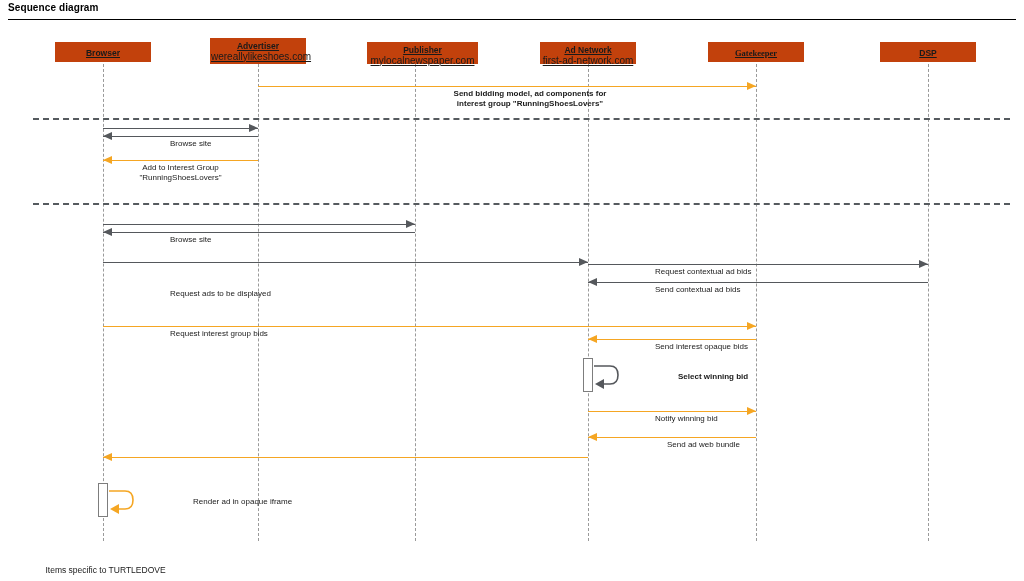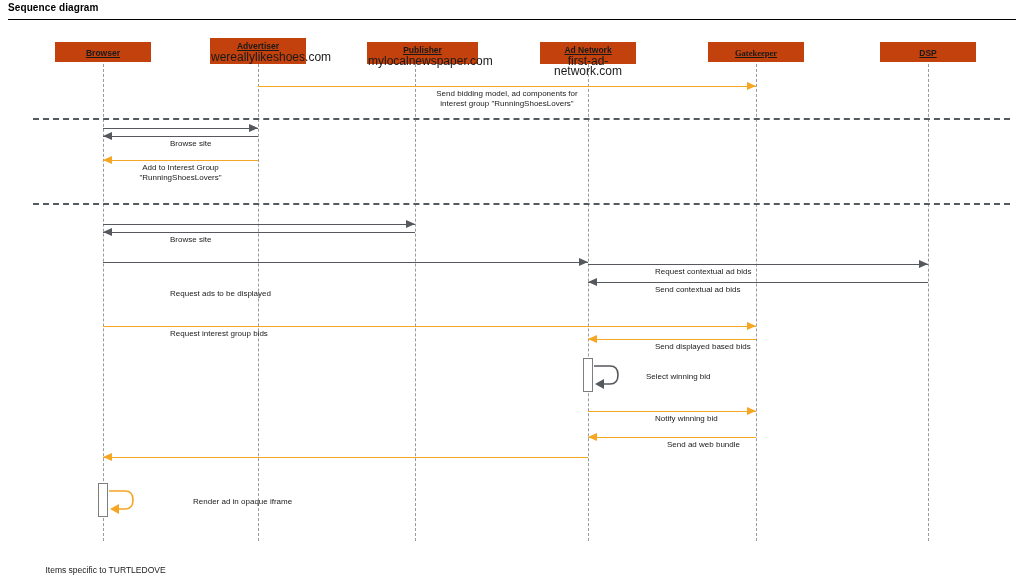--- a/index.html
+++ b/index.html
@@ -62,22 +62,23 @@
     color: #1a1a1a;
   }
   .participant .pname {
     font-weight: bold;
     text-decoration: underline;
     display: block;
     font-size: 8.5px;
   }
   .participant .psub {
     display: block;
-    font-size: 12px;
-    color: #1a1a1a;
+    font-size: 10px;
+    color: #1a1a1a;
+    text-decoration: underline;
   }
   .participant.one-line { padding-top: 5px; }
 
   
   .lifeline {
     position: absolute;
     width: 0;
     border-left: 1px dashed #9a9a9a;
   }
 
@@ -175,21 +176,21 @@
       <div class="participant one-line" style="left: 708px; top: 42px; width: 96px; height: 20px; font-family: Liberation Serif, serif;">
         <span class="pname">Gatekeeper</span>
       </div>
       <div class="participant one-line" style="left: 880px; top: 42px; width: 96px; height: 20px;">
         <span class="pname">DSP</span>
       </div>
     </div>
   <div id="layer-messages">
       <div class="msg orange" style="left: 258px; top: 86px; width: 498px;"></div>
       <div class="arrowhead right orange" style="top: 82px; left: 747px;"></div>
-      <div class="msg-label center" style="left: 507px; top: 89px;">Send bidding model, ad components for
+      <div class="msg-label center" style="left: 530px; top: 89px; font-weight: bold;">Send bidding model, ad components for
 interest group "RunningShoesLovers"</div>
       <div class="msg" style="left: 103px; top: 128px; width: 155px;"></div>
       <div class="arrowhead right" style="top: 124px; left: 249px;"></div>
       <div class="msg" style="left: 103px; top: 136px; width: 155px;"></div>
       <div class="arrowhead left" style="top: 132px; left: 103px;"></div>
       <div class="msg-label left" style="left: 125px; top: 139px;">Browse site</div>
       <div class="msg orange" style="left: 103px; top: 160px; width: 155px;"></div>
       <div class="arrowhead left orange" style="top: 156px; left: 103px;"></div>
       <div class="msg-label center" style="left: 180.5px; top: 163px;">Add to Interest Group
 "RunningShoesLovers"</div>
@@ -205,37 +206,37 @@
       <div class="arrowhead right" style="top: 260px; left: 919px;"></div>
       <div class="msg-label left" style="left: 610px; top: 267px;">Request contextual ad bids</div>
       <div class="msg" style="left: 588px; top: 282px; width: 340px;"></div>
       <div class="arrowhead left" style="top: 278px; left: 588px;"></div>
       <div class="msg-label left" style="left: 610px; top: 285px;">Send contextual ad bids</div>
       <div class="msg orange" style="left: 103px; top: 326px; width: 653px;"></div>
       <div class="arrowhead right orange" style="top: 322px; left: 747px;"></div>
       <div class="msg-label left" style="left: 125px; top: 329px;">Request interest group bids</div>
       <div class="msg orange" style="left: 588px; top: 339px; width: 168px;"></div>
       <div class="arrowhead left orange" style="top: 335px; left: 588px;"></div>
-      <div class="msg-label left" style="left: 610px; top: 342px;">Send displayed based bids</div>
+      <div class="msg-label left" style="left: 610px; top: 342px;">Send interest opaque bids</div>
       <div class="msg orange" style="left: 588px; top: 411px; width: 168px;"></div>
       <div class="arrowhead right orange" style="top: 407px; left: 747px;"></div>
       <div class="msg-label left" style="left: 610px; top: 414px;">Notify winning bid</div>
       <div class="msg orange" style="left: 588px; top: 437px; width: 168px;"></div>
       <div class="arrowhead left orange" style="top: 433px; left: 588px;"></div>
       <div class="msg-label left" style="left: 610px; top: 440px; margin-left: 12px;">Send ad web bundle</div>
       <div class="msg orange" style="left: 103px; top: 457px; width: 485px;"></div>
       <div class="arrowhead left orange" style="top: 453px; left: 103px;"></div>
     </div>
   <div id="layer-selfcalls">
       <div class="activation" style="left: 583px; top: 358px; width: 10px; height: 34px;"></div>
       <div class="selfloop" style="left: 592px; top: 362px;"><svg width="34" height="30" viewBox="0 0 34 30">
           <path d="M2 4 H18 Q26 4 26 13 Q26 22 18 22 H11" fill="none" stroke="#55585c" stroke-width="1.6"></path>
           <path d="M12 17 L3 22 L12 27 Z" fill="#55585c"></path>
         </svg></div>
-      <div class="msg-label left" style="left: 601px; top: 372px;">Select winning bid</div>
+      <div class="msg-label left" style="left: 633px; top: 372px; font-weight: bold;">Select winning bid</div>
       <div class="activation" style="left: 98px; top: 483px; width: 10px; height: 34px;"></div>
       <div class="selfloop" style="left: 107px; top: 487px;"><svg width="34" height="30" viewBox="0 0 34 30">
           <path d="M2 4 H18 Q26 4 26 13 Q26 22 18 22 H11" fill="none" stroke="#f5a623" stroke-width="1.6"></path>
           <path d="M12 17 L3 22 L12 27 Z" fill="#f5a623"></path>
         </svg></div>
       <div class="msg-label left" style="left: 148px; top: 497px;">Render ad in opaque iframe</div>
     </div>
 
   <div class="legend">
     <span>Items specific to TURTLEDOVE</span><br>

